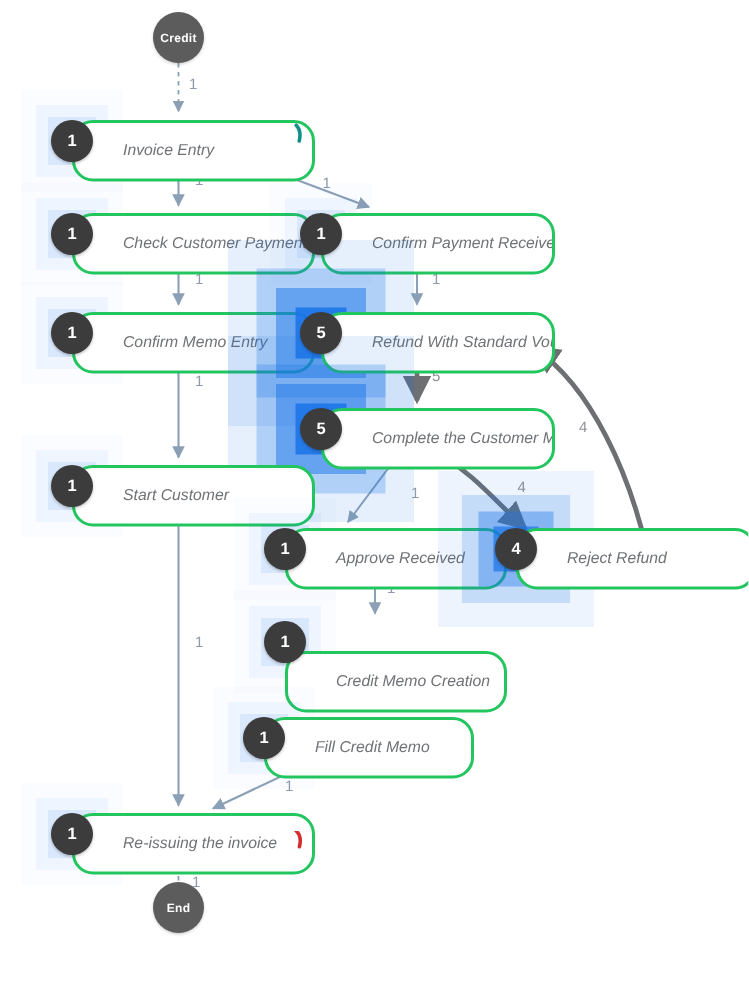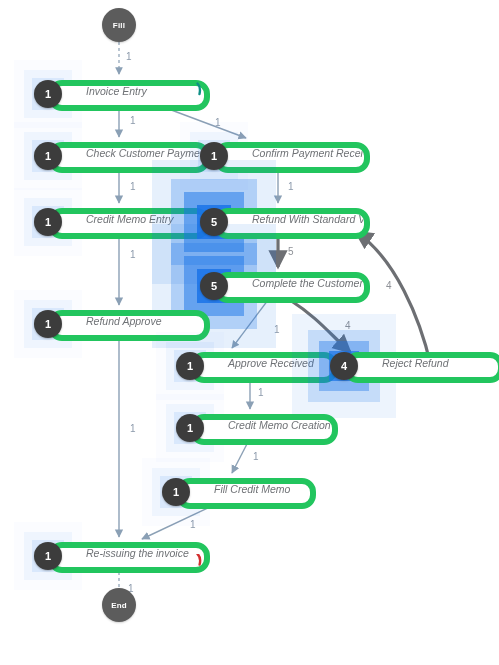--- a/index.html
+++ b/index.html
@@ -69,27 +69,27 @@
     top: 14px;
     width: 0;
     height: 0;
     border-radius: 50%;
     pointer-events: none;
   }
   .node .pill {
     position: absolute;
     left: 14px;
     top: 0;
-    height: 31px;
+    height: 41px;
     box-sizing: border-box;
     background: #ffffff;
-    border: 6px solid #22c55e;
+    border: 2px solid #22c55e;
     border-radius: 14px;
     display: flex;
-    align-items: flex-start;
+    align-items: center;
     overflow: hidden;
   }
   .node .pill-label {
     padding-left: 32px;
     padding-right: 14px;
     font-family: "Liberation Sans", sans-serif;
     font-style: italic;
     font-size: 10.5px;
     color: #6f7276;
     white-space: nowrap;
@@ -180,21 +180,21 @@
   <div class="edge-label dark" style="left:288px; top:247px;">5</div>
   <div class="edge-label" style="left:274px; top:325px;">1</div>
   <div class="edge-label dark" style="left:345px; top:321px;">4</div>
   <div class="edge-label dark" style="left:386px; top:281px;">4</div>
   <div class="edge-label" style="left:258px; top:388px;">1</div>
   <div class="edge-label" style="left:253px; top:452px;">1</div>
   <div class="edge-label" style="left:190px; top:520px;">1</div>
   <div class="edge-label" style="left:130px; top:424px;">1</div>
   <div class="edge-label" style="left:128px; top:584px;">1</div>
 
-  <div class="terminal" style="left:102px; top:8px;">Fill</div>
+  <div class="terminal" style="left:102px; top:8px;">Credit</div>
   <div class="terminal" style="left:102px; top:588px;">End</div>
 
   <div id="node-container">
       <div class="node" style="left: 34px; top: 80px;">
         <div class="glow" style="box-shadow: rgba(26, 115, 232, 0.16) 0px 0px 0px 10px, rgba(26, 115, 232, 0.1) 0px 0px 0px 16px, rgba(26, 115, 232, 0.05) 0px 0px 0px 24px, rgba(26, 115, 232, 0.02) 0px 0px 0px 34px;"></div>
         <div class="pill" style="width: 162px;">
           <span class="pill-label">Invoice Entry</span>
         </div>
         <svg class="corner-arc" viewBox="0 0 14 14" style="left: 154px;">
           <path d="M11.5,12 C12.4,8 12,4 9.5,1.5" stroke="#0f8f86" fill="none" stroke-width="2.4" stroke-linecap="round"></path>
@@ -211,62 +211,62 @@
       <div class="node" style="left: 200px; top: 142px;">
         <div class="glow" style="box-shadow: rgba(26, 115, 232, 0.16) 0px 0px 0px 10px, rgba(26, 115, 232, 0.1) 0px 0px 0px 16px, rgba(26, 115, 232, 0.05) 0px 0px 0px 24px, rgba(26, 115, 232, 0.02) 0px 0px 0px 34px;"></div>
         <div class="pill" style="width: 156px;">
           <span class="pill-label">Confirm Payment Received</span>
         </div>
         <div class="badge">1</div>
       </div>
       <div class="node" style="left: 34px; top: 208px;">
         <div class="glow" style="box-shadow: rgba(26, 115, 232, 0.16) 0px 0px 0px 10px, rgba(26, 115, 232, 0.1) 0px 0px 0px 16px, rgba(26, 115, 232, 0.05) 0px 0px 0px 24px, rgba(26, 115, 232, 0.02) 0px 0px 0px 34px;"></div>
         <div class="pill" style="width: 162px;">
-          <span class="pill-label">Credit Memo Entry</span>
+          <span class="pill-label">Confirm Memo Entry</span>
         </div>
         <div class="badge">1</div>
       </div>
       <div class="node" style="left: 200px; top: 208px;">
         <div class="glow" style="box-shadow: rgba(26, 115, 232, 0.85) 0px 0px 0px 17px, rgba(26, 115, 232, 0.5) 0px 0px 0px 30px, rgba(26, 115, 232, 0.26) 0px 0px 0px 43px, rgba(26, 115, 232, 0.11) 0px 0px 0px 62px;"></div>
         <div class="pill" style="width: 156px;">
           <span class="pill-label">Refund With Standard Voucher</span>
         </div>
         <div class="badge">5</div>
       </div>
       <div class="node" style="left: 200px; top: 272px;">
         <div class="glow" style="box-shadow: rgba(26, 115, 232, 0.85) 0px 0px 0px 17px, rgba(26, 115, 232, 0.5) 0px 0px 0px 30px, rgba(26, 115, 232, 0.26) 0px 0px 0px 43px, rgba(26, 115, 232, 0.11) 0px 0px 0px 62px;"></div>
         <div class="pill" style="width: 156px;">
           <span class="pill-label">Complete the Customer Memo</span>
         </div>
         <div class="badge">5</div>
       </div>
       <div class="node" style="left: 34px; top: 310px;">
         <div class="glow" style="box-shadow: rgba(26, 115, 232, 0.16) 0px 0px 0px 10px, rgba(26, 115, 232, 0.1) 0px 0px 0px 16px, rgba(26, 115, 232, 0.05) 0px 0px 0px 24px, rgba(26, 115, 232, 0.02) 0px 0px 0px 34px;"></div>
         <div class="pill" style="width: 162px;">
-          <span class="pill-label">Refund Approve</span>
+          <span class="pill-label">Start Customer</span>
         </div>
         <div class="badge">1</div>
       </div>
       <div class="node" style="left: 176px; top: 352px;">
         <div class="glow" style="box-shadow: rgba(26, 115, 232, 0.16) 0px 0px 0px 10px, rgba(26, 115, 232, 0.1) 0px 0px 0px 16px, rgba(26, 115, 232, 0.05) 0px 0px 0px 24px, rgba(26, 115, 232, 0.02) 0px 0px 0px 34px;"></div>
         <div class="pill" style="width: 148px;">
           <span class="pill-label">Approve Received</span>
         </div>
         <div class="badge">1</div>
       </div>
       <div class="node" style="left: 330px; top: 352px;">
         <div class="glow" style="box-shadow: rgba(26, 115, 232, 0.7) 0px 0px 0px 15px, rgba(26, 115, 232, 0.38) 0px 0px 0px 25px, rgba(26, 115, 232, 0.19) 0px 0px 0px 36px, rgba(26, 115, 232, 0.08) 0px 0px 0px 52px;"></div>
         <div class="pill" style="width: 160px;">
           <span class="pill-label">Reject Refund</span>
         </div>
         <div class="badge">4</div>
       </div>
       <div class="node" style="left: 176px; top: 414px;">
         <div class="glow" style="box-shadow: rgba(26, 115, 232, 0.16) 0px 0px 0px 10px, rgba(26, 115, 232, 0.1) 0px 0px 0px 16px, rgba(26, 115, 232, 0.05) 0px 0px 0px 24px, rgba(26, 115, 232, 0.02) 0px 0px 0px 34px;"></div>
-        <div class="pill" style="width: 148px;">
+        <div class="pill" style="width: 148px; margin-top: 20px;">
           <span class="pill-label">Credit Memo Creation</span>
         </div>
         <div class="badge">1</div>
       </div>
       <div class="node" style="left: 162px; top: 478px;">
         <div class="glow" style="box-shadow: rgba(26, 115, 232, 0.16) 0px 0px 0px 10px, rgba(26, 115, 232, 0.1) 0px 0px 0px 16px, rgba(26, 115, 232, 0.05) 0px 0px 0px 24px, rgba(26, 115, 232, 0.02) 0px 0px 0px 34px;"></div>
         <div class="pill" style="width: 140px;">
           <span class="pill-label">Fill Credit Memo</span>
         </div>
         <div class="badge">1</div>

